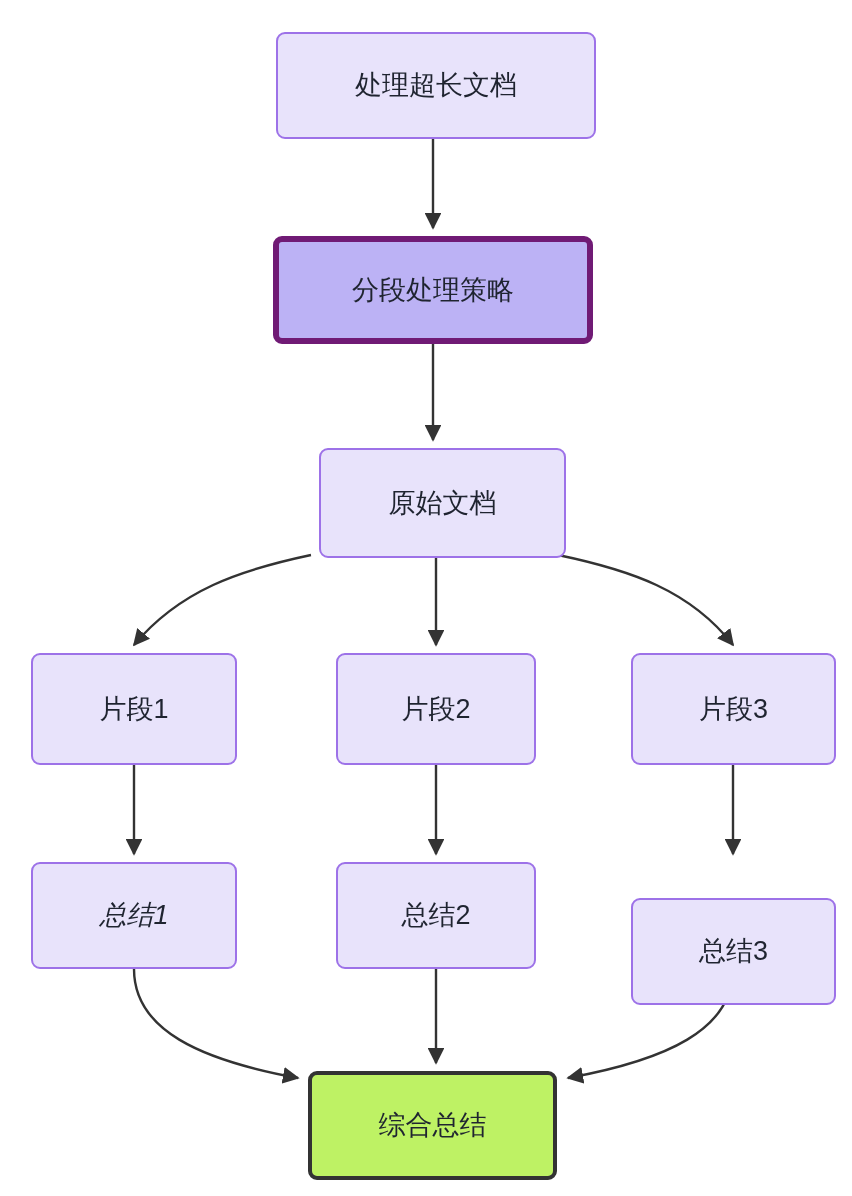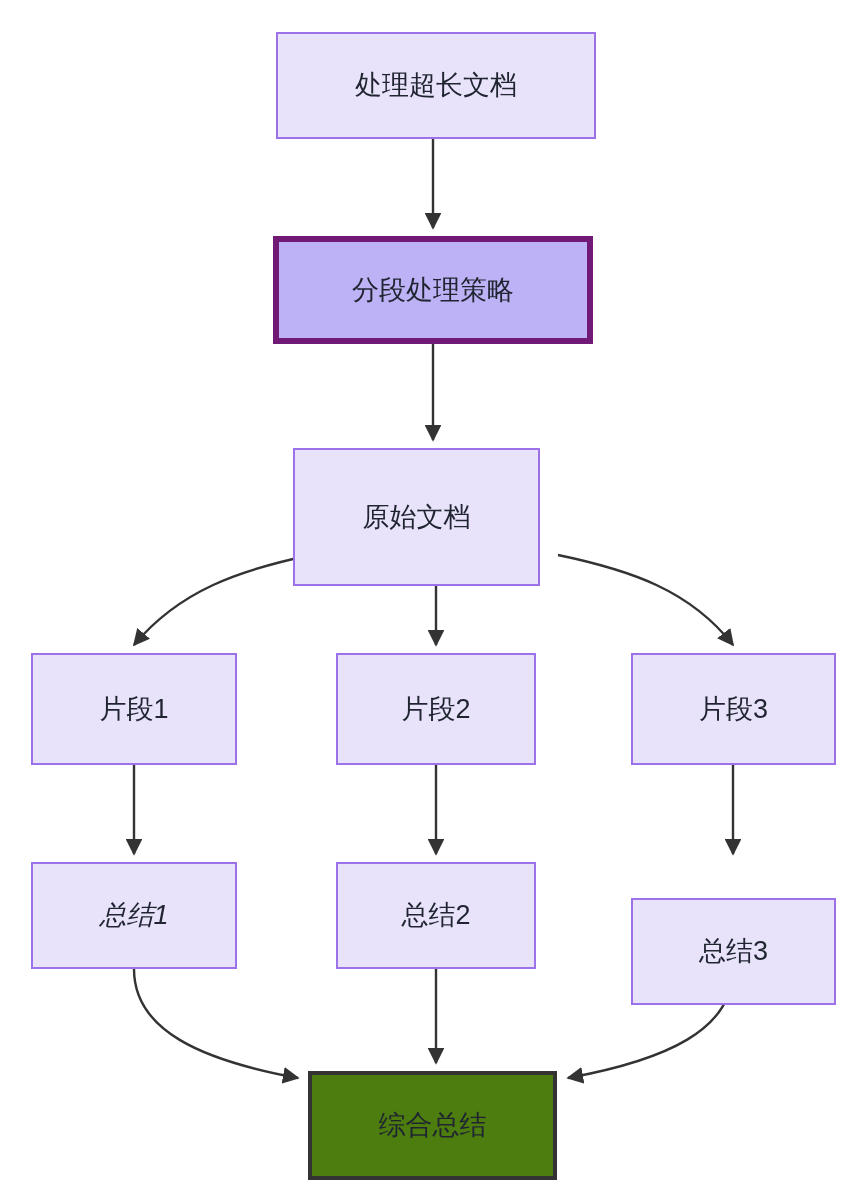--- a/index.html
+++ b/index.html
@@ -23,20 +23,21 @@
     height: 1196px;
   }
   .node {
     position: absolute;
     box-sizing: border-box;
     display: flex;
     align-items: center;
     justify-content: center;
     text-align: center;
     z-index: 2;
+    border-radius: 9px;
   }
   .node-label {
     display: block;
     line-height: 1.2;
     white-space: nowrap;
   }
   
   .n-default {
     background: #e8e3fb;
     border: 2px solid #9d72e8;
@@ -45,21 +46,21 @@
   }
   
   .n-strategy {
     background: #bcb2f5;
     border: 6px solid #701a75;
     color: #1f2430;
     font-size: 27px;
   }
   
   .n-final {
-    background: #4d7c0f;
+    background: #bef264;
     border: 4px solid #333333;
     color: #1f2430;
     font-size: 27px;
   }
 </style>
 </head>
 <body>
 
 <div id="canvas">
 
@@ -85,21 +86,21 @@
   </svg>
 
   <div class="node n-default" style="left:276px; top:32px; width:320px; height:107px;">
     <span class="node-label">处理超长文档</span>
   </div>
 
   <div class="node n-strategy" style="left:273px; top:236px; width:320px; height:108px;">
     <span class="node-label">分段处理策略</span>
   </div>
 
-  <div class="node n-default" style="left:293px; top:448px; width:247px; height:138px;">
+  <div class="node n-default" style="left:319px; top:448px; width:247px; height:110px;">
     <span class="node-label">原始文档</span>
   </div>
 
   <div class="node n-default" style="left:31px; top:653px; width:206px; height:112px;">
     <span class="node-label">片段1</span>
   </div>
 
   <div class="node n-default" style="left:336px; top:653px; width:200px; height:112px;">
     <span class="node-label">片段2</span>
   </div>

